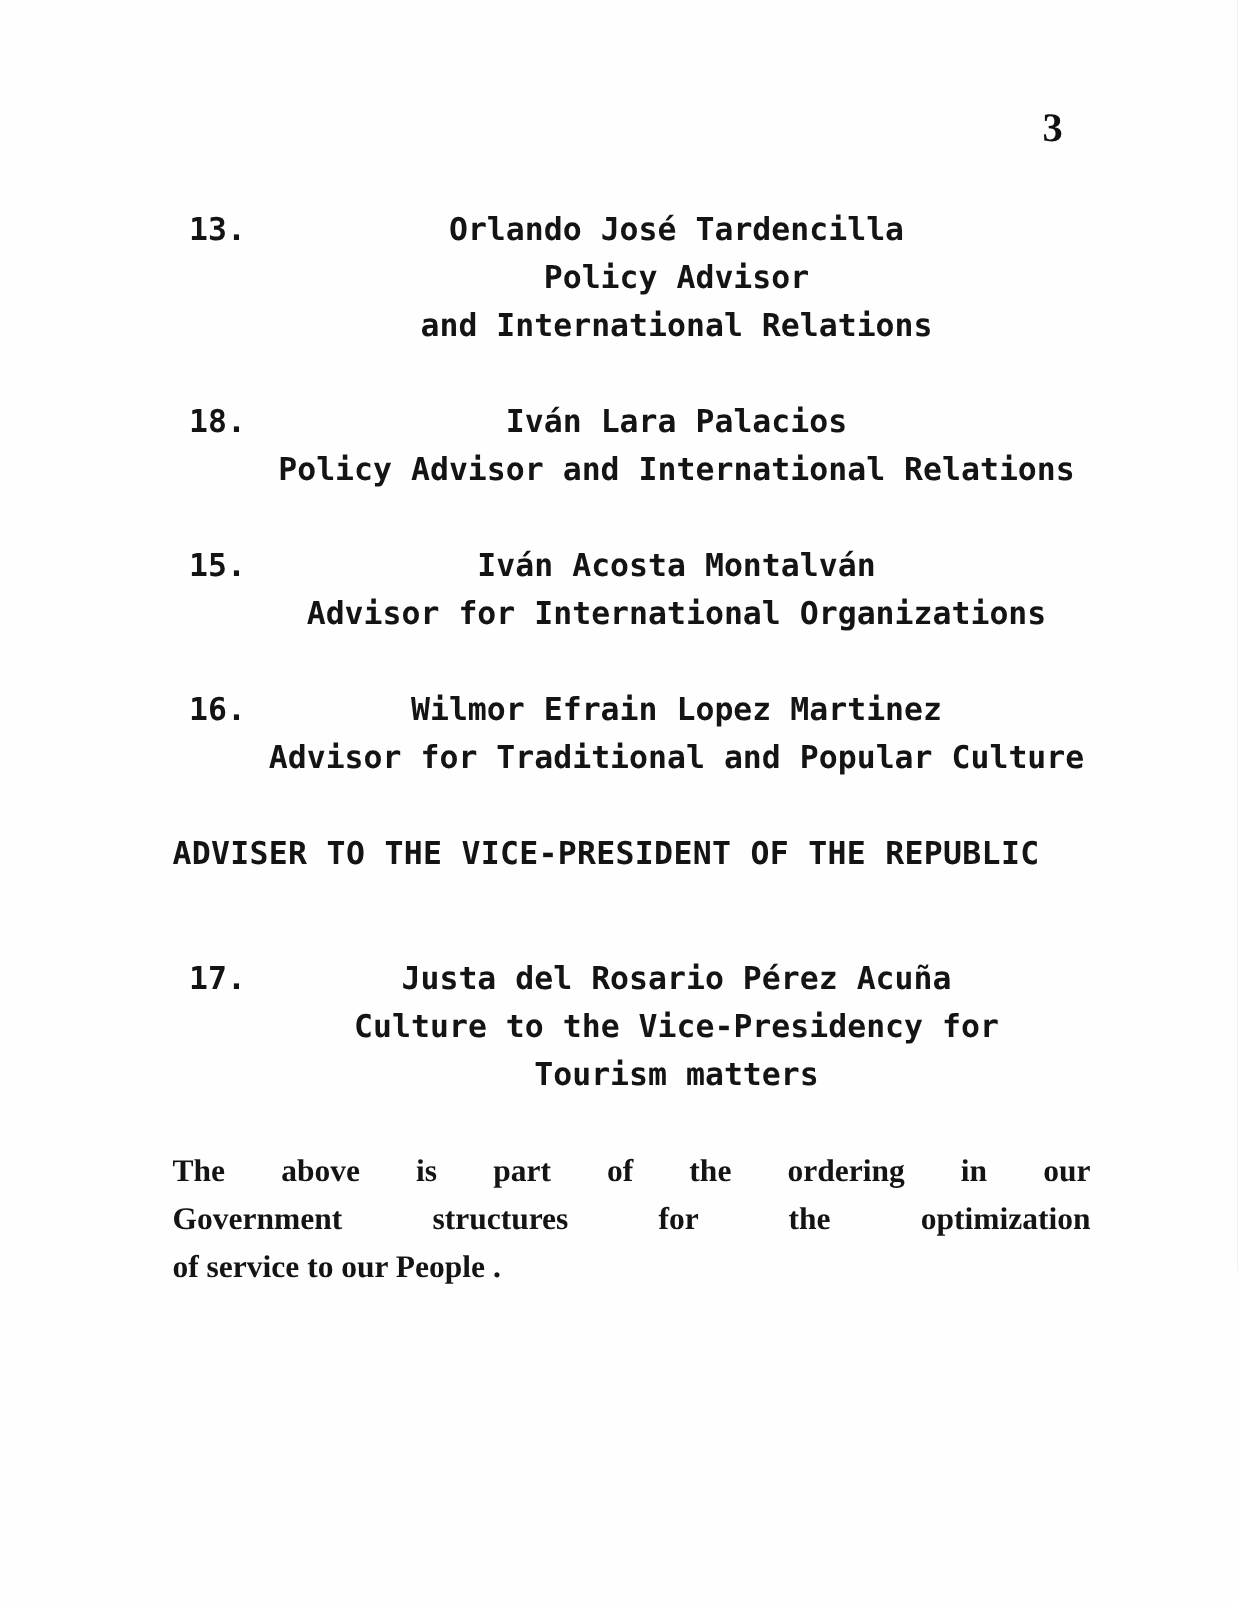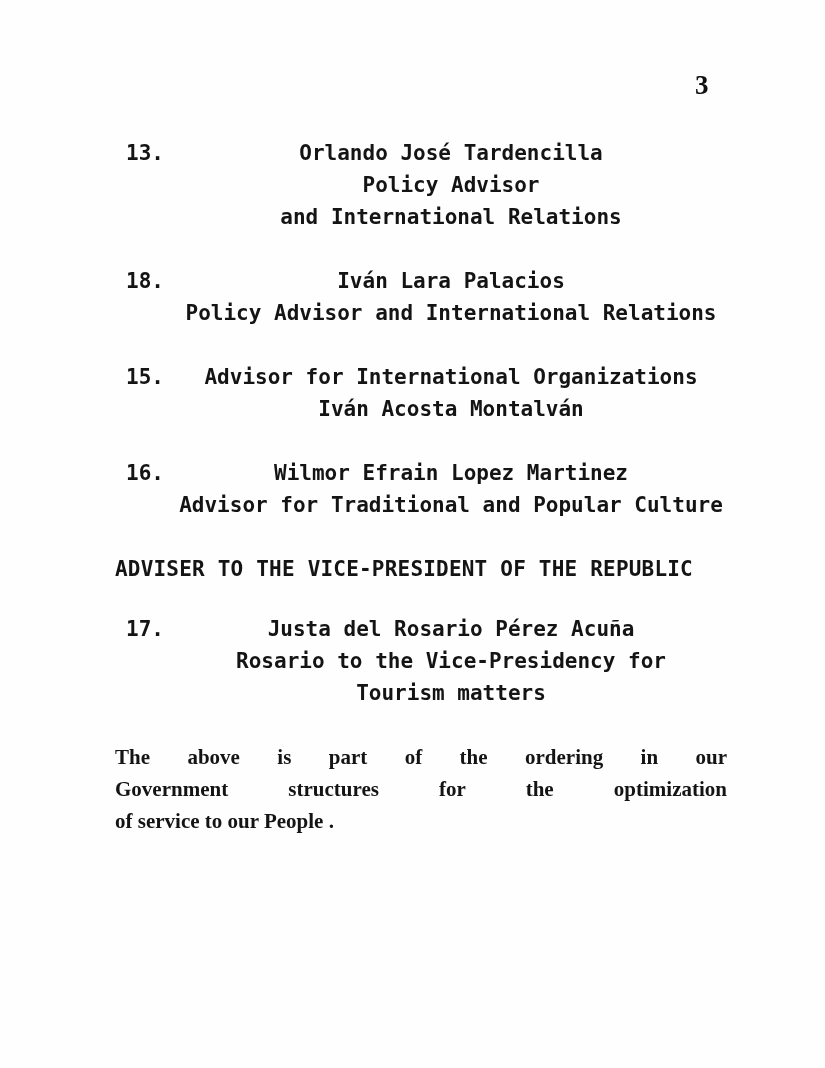--- a/index.html
+++ b/index.html
@@ -58,21 +58,21 @@
   }
   .para .ln {
     white-space: normal;
     font-family: Liberation Serif, serif;
   }
   .just {
     text-align: justify;
     text-align-last: justify;
   }
   .heading {
-    margin-bottom: 28px;
+    margin-bottom: 51px;
     letter-spacing: 0.2px;
     white-space: nowrap;
   }
 </style>
 </head>
 <body>
 
 <div class="page">
 
   <div class="page-number">3</div>
@@ -92,40 +92,40 @@
       <span class="num">18.</span>
       <div class="lines">
         <div class="ln">Iván Lara Palacios</div>
         <div class="ln">Policy Advisor and International Relations</div>
       </div>
     </div>
 
     <div class="item">
       <span class="num">15.</span>
       <div class="lines">
+        <div class="ln">Iván Acosta Montalván</div>
         <div class="ln">Advisor for International Organizations</div>
-        <div class="ln">Iván Acosta Montalván</div>
       </div>
     </div>
 
     <div class="item">
       <span class="num">16.</span>
       <div class="lines">
         <div class="ln">Wilmor Efrain Lopez Martinez</div>
         <div class="ln">Advisor for Traditional and Popular Culture</div>
       </div>
     </div>
 
     <div class="heading">ADVISER TO THE VICE-PRESIDENT OF THE REPUBLIC</div>
 
     <div class="item">
       <span class="num">17.</span>
       <div class="lines">
         <div class="ln">Justa del Rosario Pérez Acuña</div>
-        <div class="ln">Rosario to the Vice-Presidency for</div>
+        <div class="ln">Culture to the Vice-Presidency for</div>
         <div class="ln">Tourism matters</div>
       </div>
     </div>
 
     <div class="para">
       <div class="ln just">The above is part of the ordering in our</div>
       <div class="ln just">Government structures for the optimization</div>
       <div class="ln">of service to our People .</div>
     </div>
 

